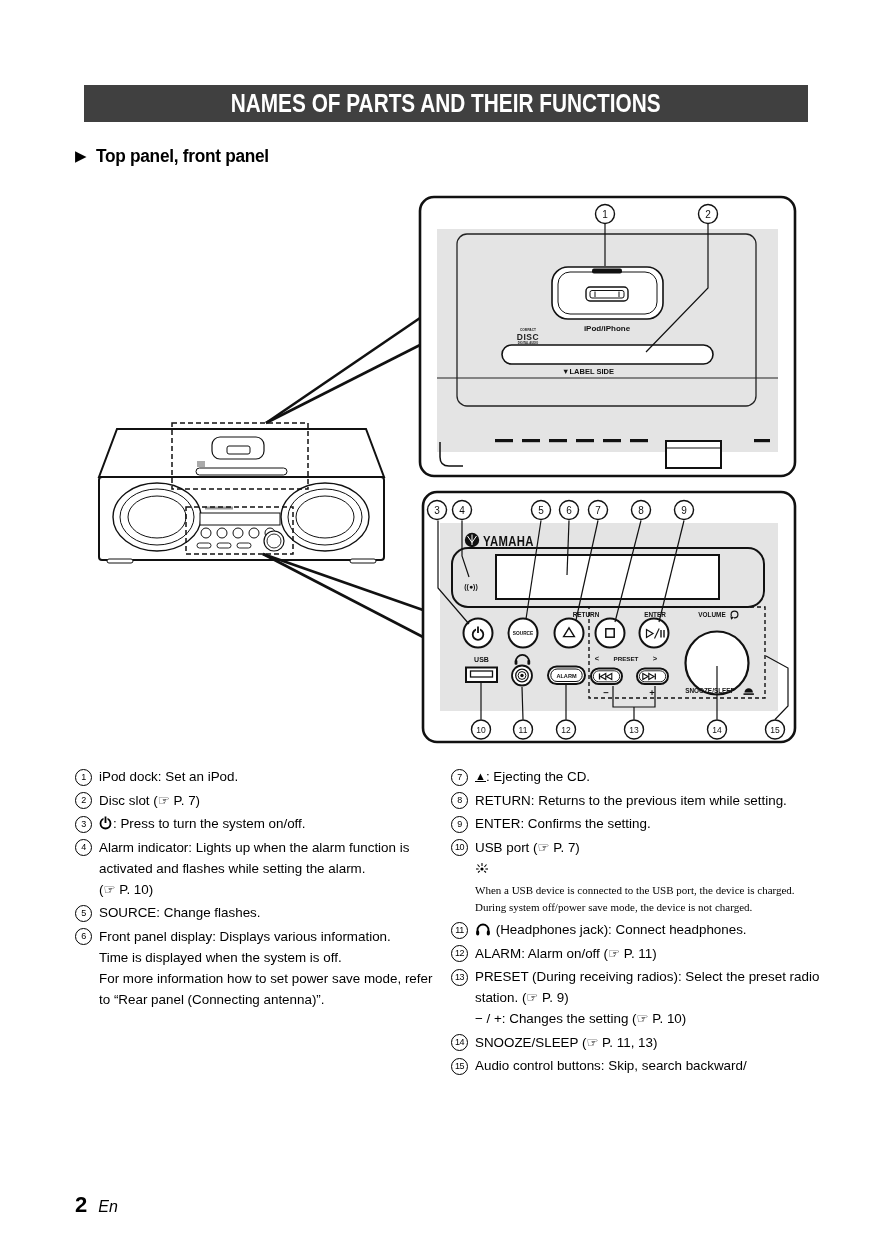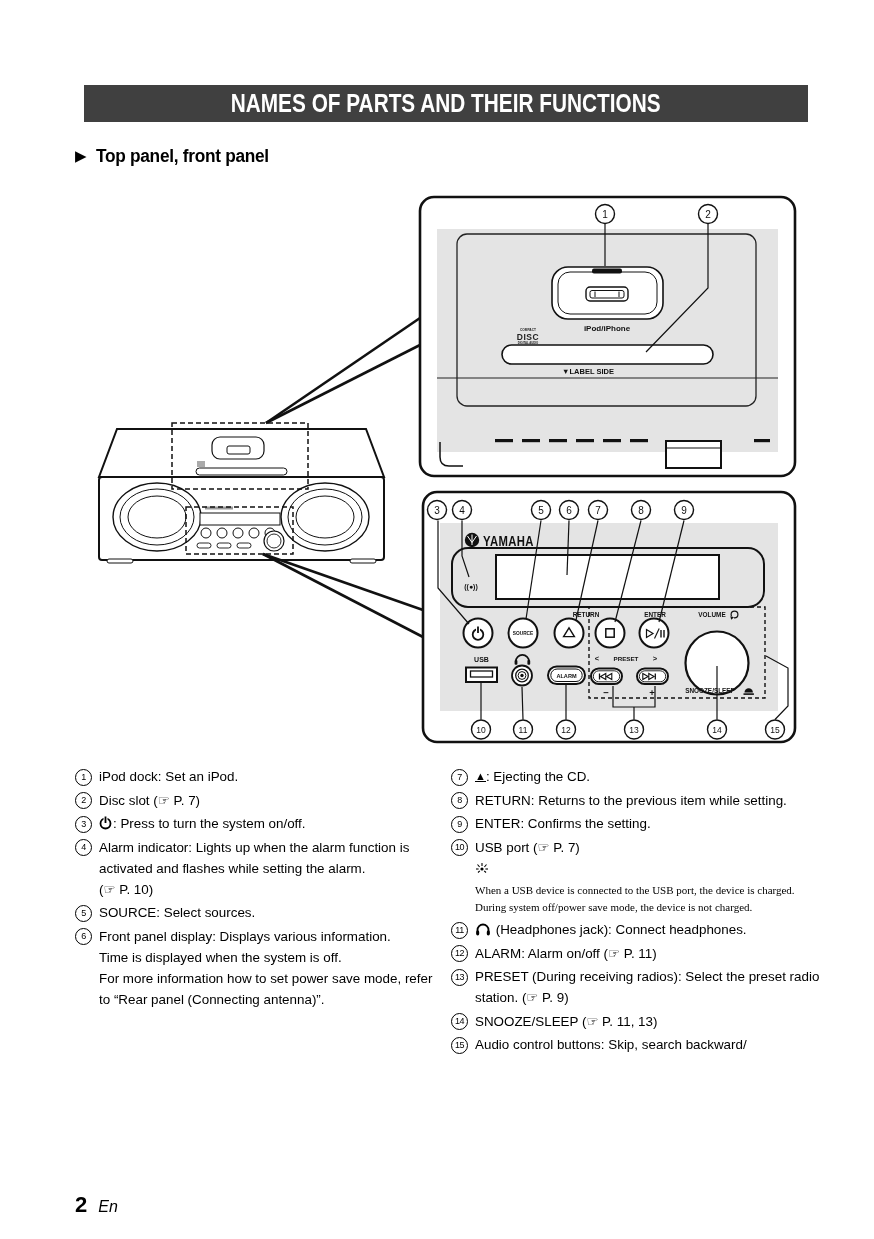--- a/index.html
+++ b/index.html
@@ -331,21 +331,21 @@
     </div>
   </div>
   <div class="item">
     <span class="num">4</span>
     <div class="ibody"><b>Alarm indicator</b><span>: Lights up when the alarm function is activated and flashes while setting the alarm.</span>
       <div>(☞ P. 10)</div>
     </div>
   </div>
   <div class="item">
     <span class="num">5</span>
-    <div class="ibody"><b>SOURCE</b><span>: Select sources.</span></div>
+    <div class="ibody"><b>SOURCE</b><span>: Change flashes.</span></div>
   </div>
   <div class="item">
     <span class="num">6</span>
     <div class="ibody"><b>Front panel display</b><span>: Displays various information.</span>
       <div>Time is displayed when the system is off.</div>
       <div>For more information how to set power save mode, refer to  “Rear panel (Connecting antenna)”.</div>
     </div>
   </div>
 </div>
 
@@ -392,20 +392,21 @@
         </svg><span> (Headphones jack): Connect headphones.</span>
     </div>
   </div>
   <div class="item">
     <span class="num">12</span>
     <div class="ibody"><b>ALARM</b><span>: Alarm on/off (☞ P. 11)</span></div>
   </div>
   <div class="item">
     <span class="num">13</span>
     <div class="ibody"><b>PRESET</b><span> (During receiving radios): Select the preset radio station. (☞ P. 9)</span>
+      <div><b>− / +</b><span>: Changes the setting (☞ P. 10)</span></div>
     </div>
   </div>
   <div class="item">
     <span class="num">14</span>
     <div class="ibody"><b>SNOOZE/SLEEP</b><span> (☞ P. 11, 13)</span></div>
   </div>
   <div class="item">
     <span class="num">15</span>
     <div class="ibody"><b>Audio control buttons</b><span>: Skip, search backward/</span>
     </div>

